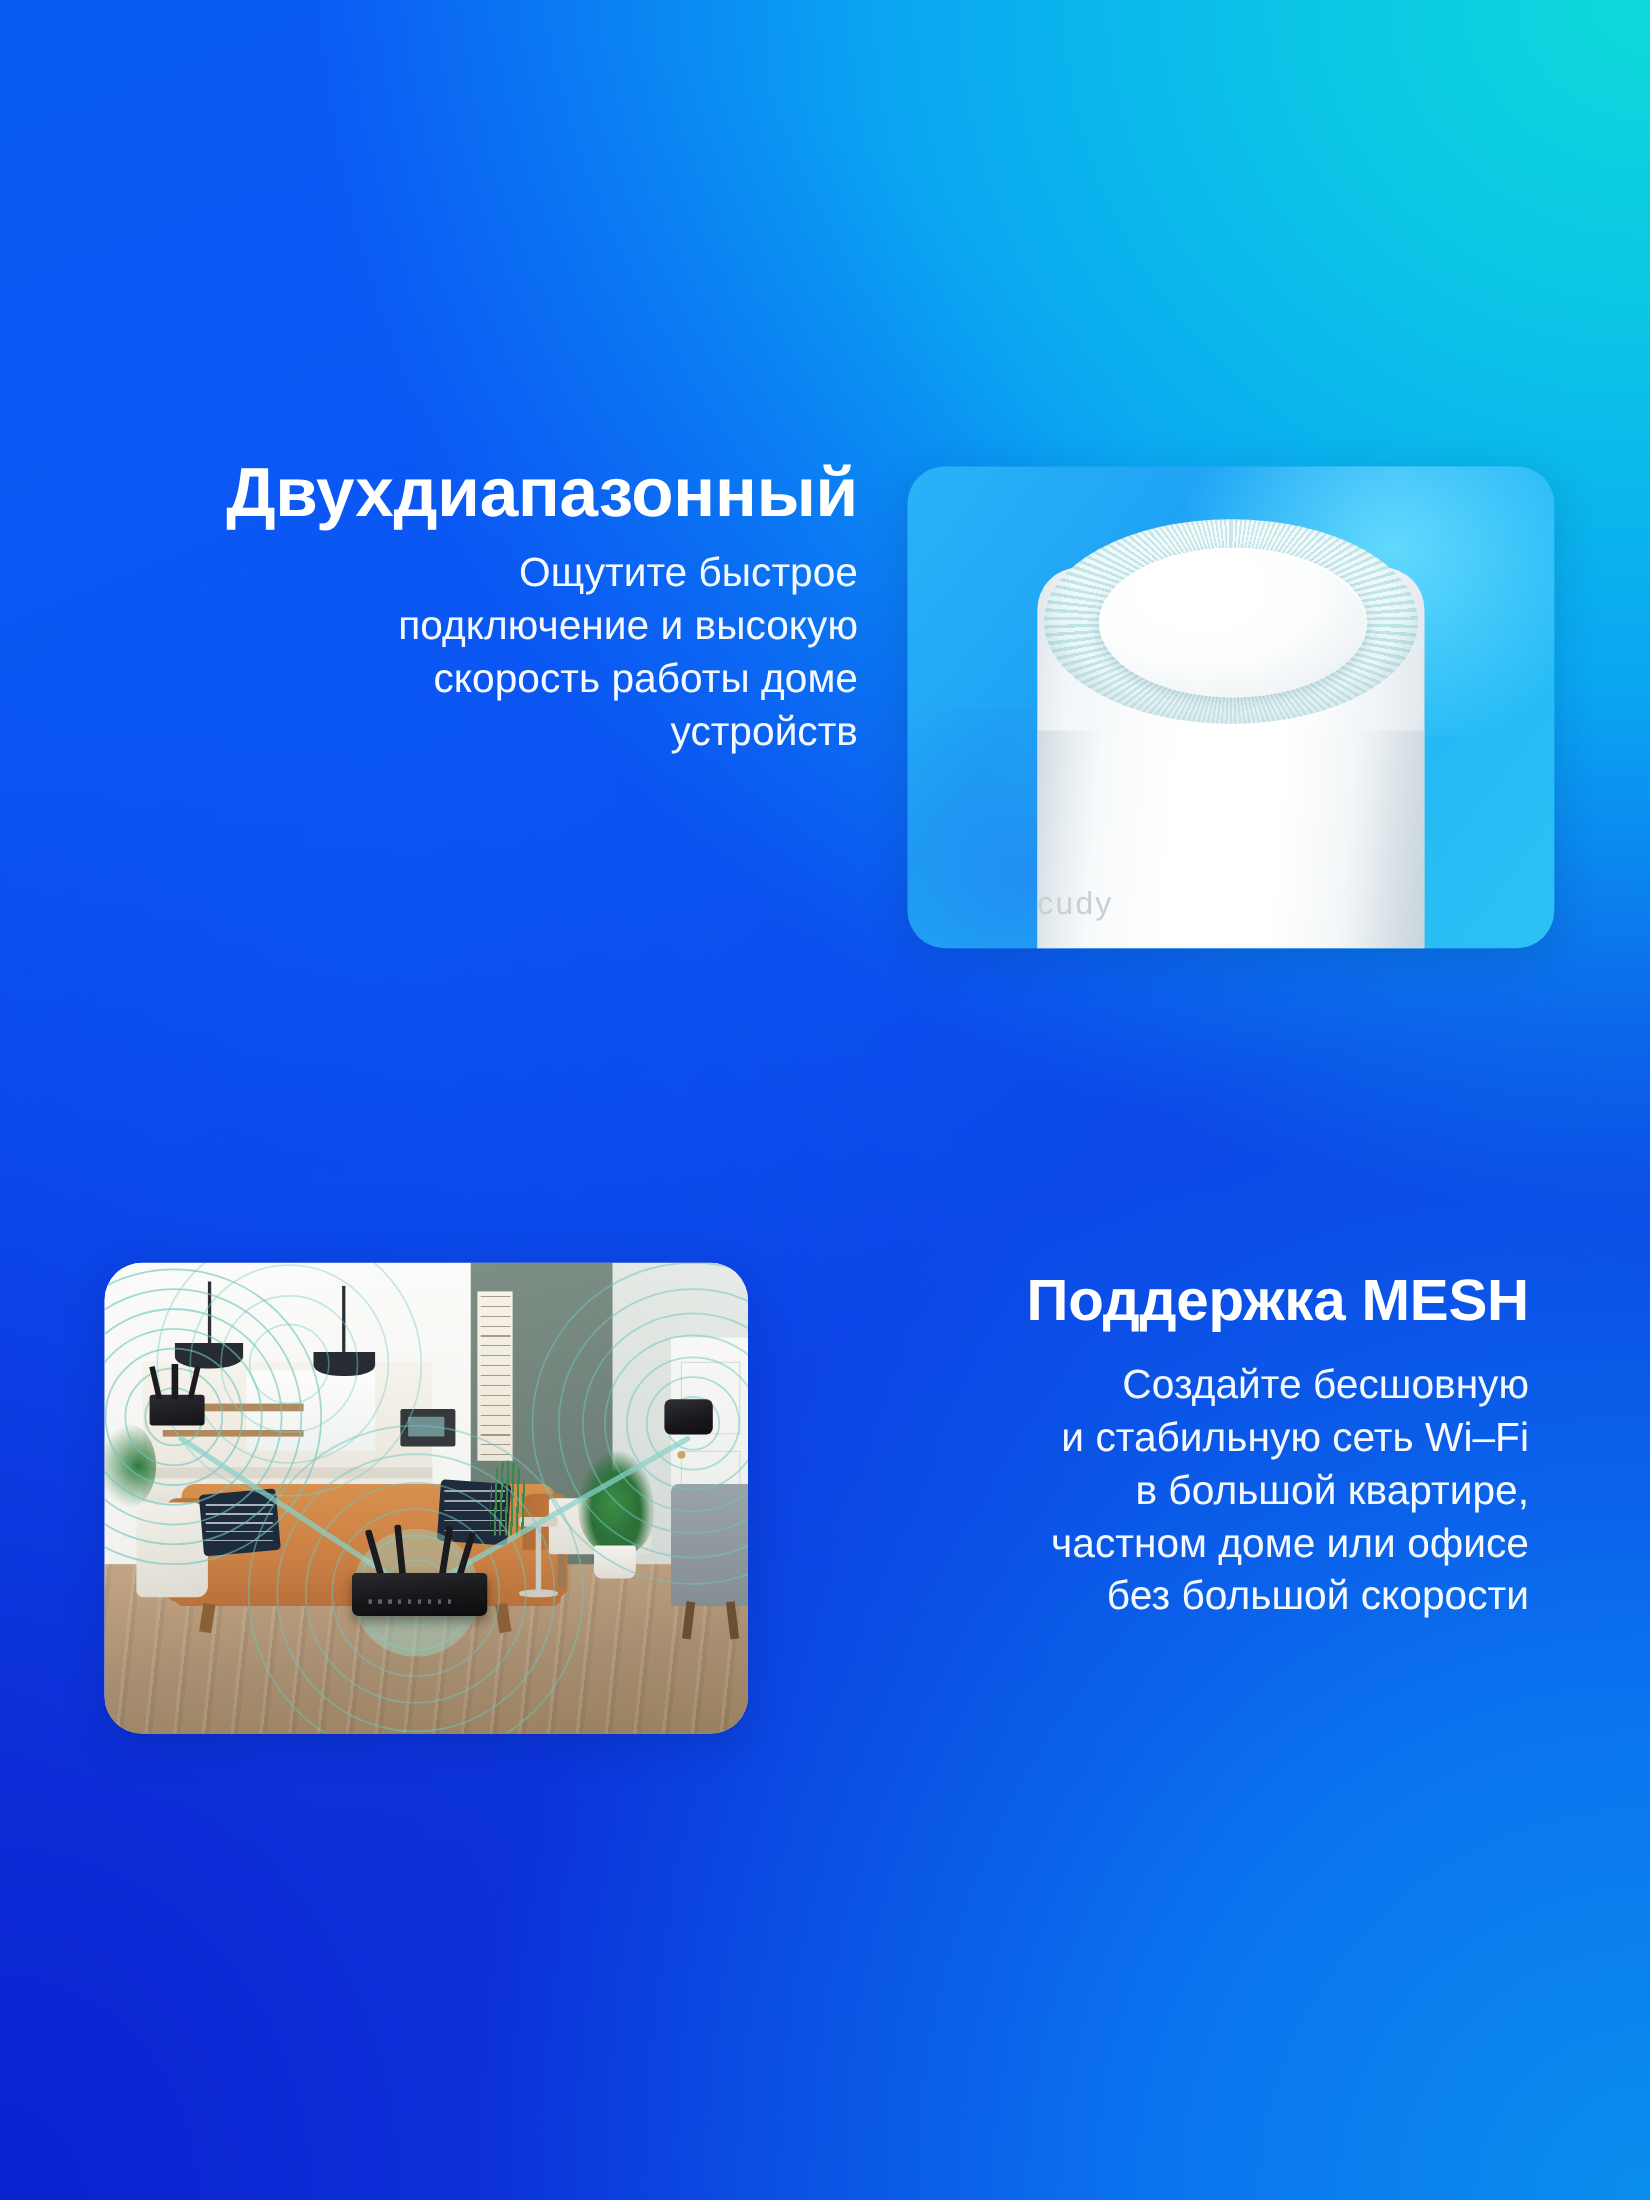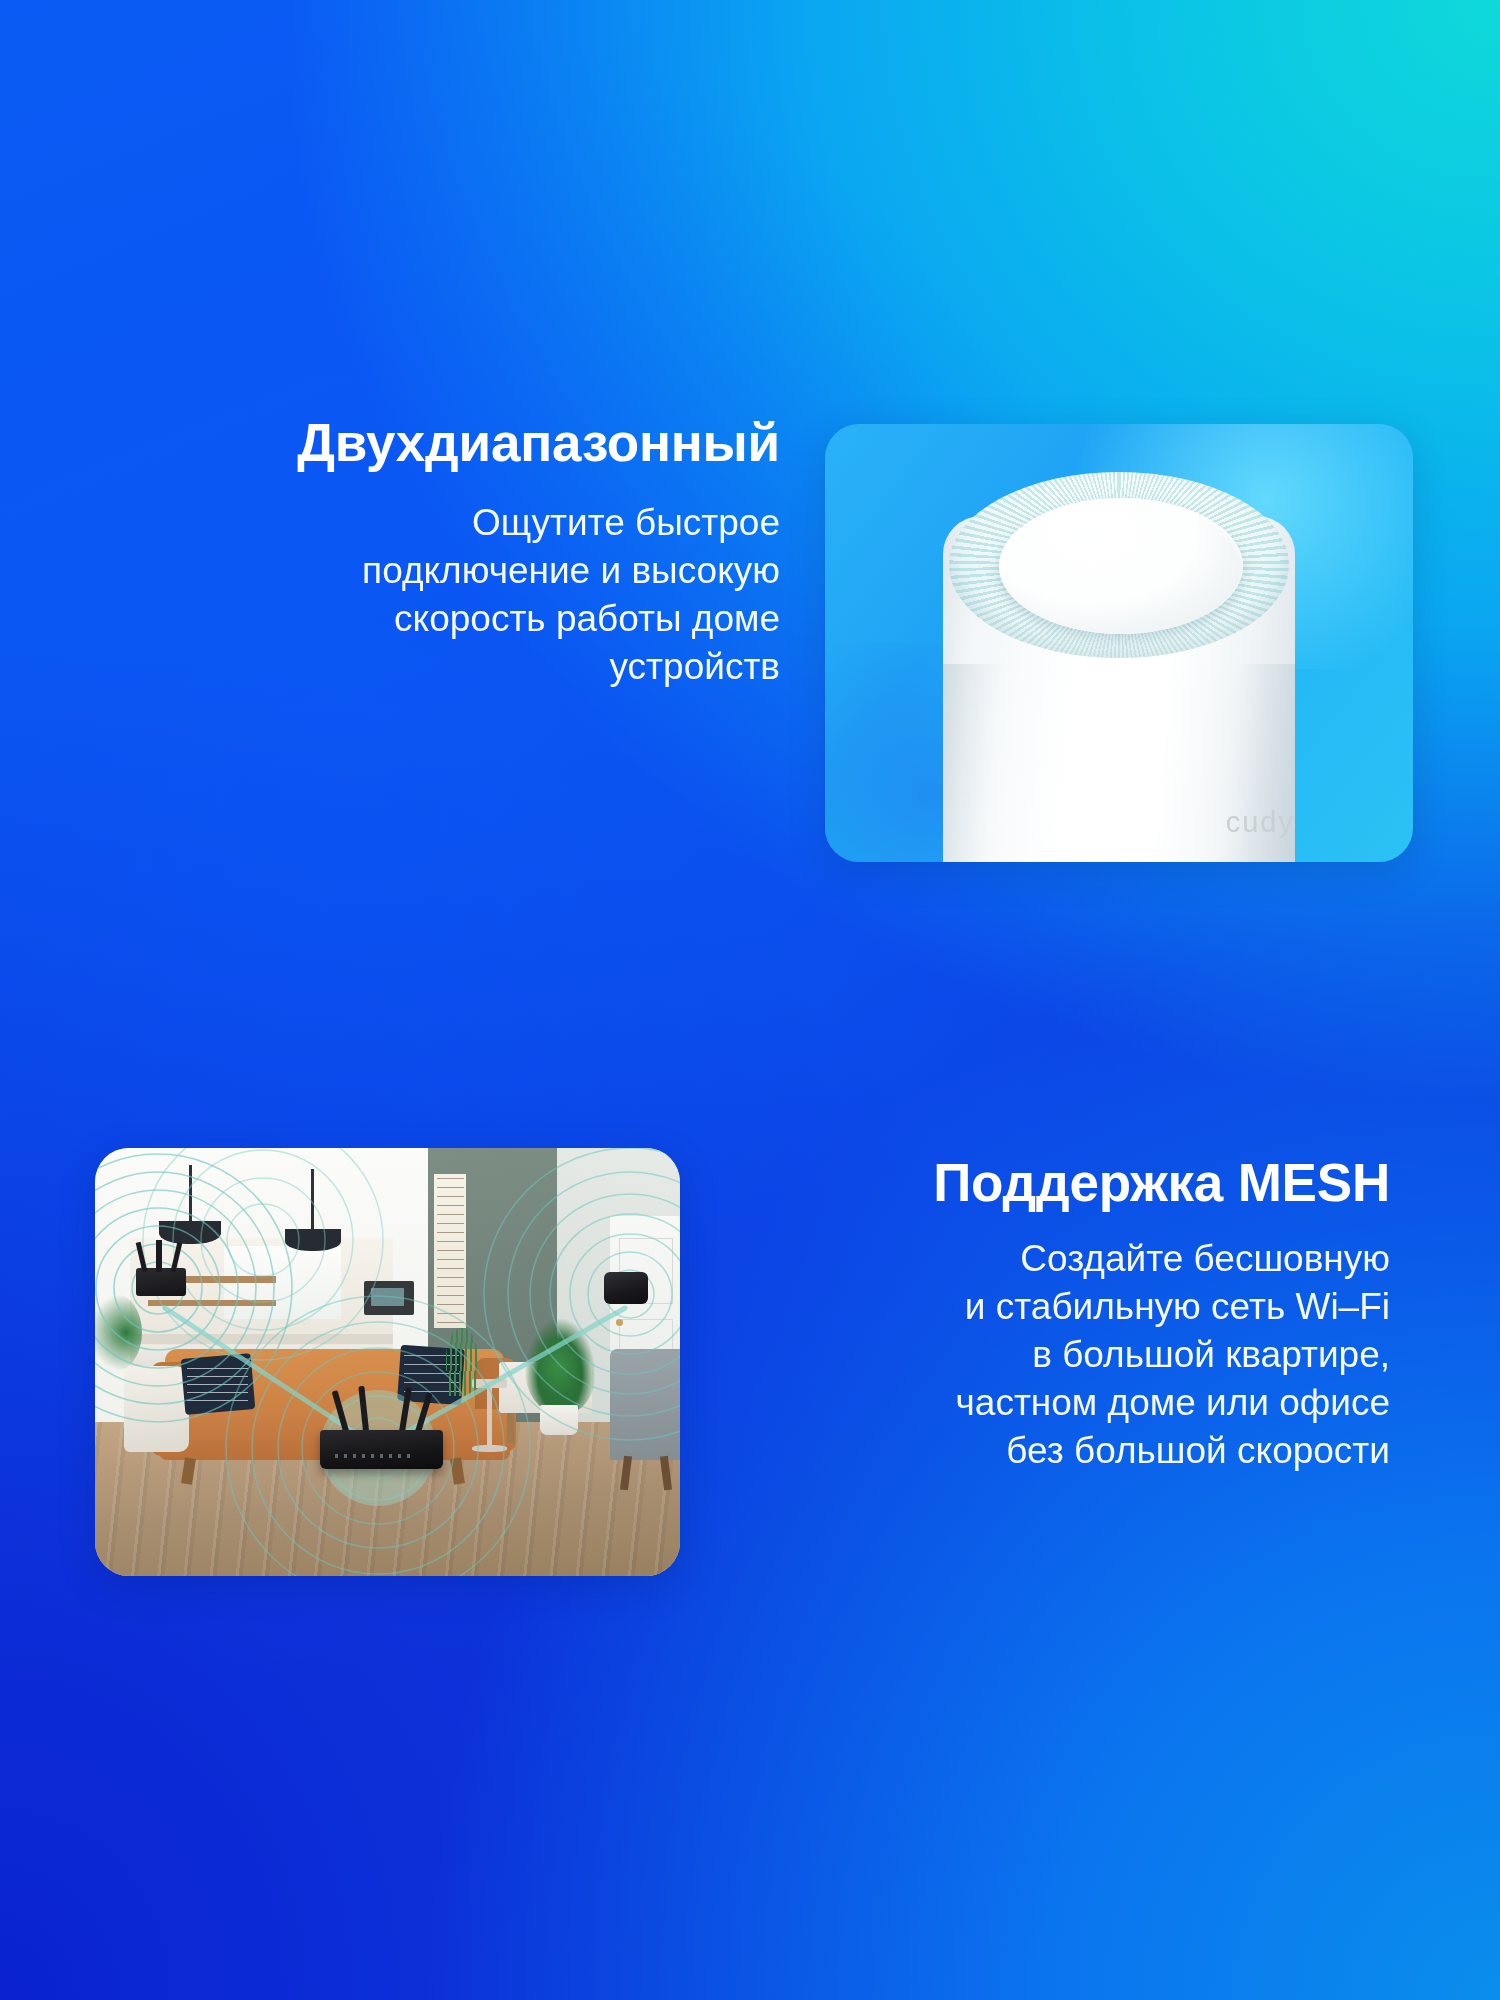--- a/index.html
+++ b/index.html
@@ -23,22 +23,22 @@
     position:absolute;inset:0;
     background:radial-gradient(80% 60% at 22% 42%, rgba(10,90,250,.55) 0%, rgba(10,90,250,0) 70%);
   }
 
   .txt-right{
     position:absolute;
     left:140px;top:415px;width:640px;
     text-align:right;color:#ffffff;
   }
   .h-title{
-    font-size:53px;font-weight:700;letter-spacing:-.2px;
-    line-height:1.05;margin:0 0 28px 0;white-space:nowrap;
+    font-size:63px;font-weight:700;letter-spacing:-.2px;
+    line-height:1.05;margin:0 0 16px 0;white-space:nowrap;
   }
   .h-body{
     font-size:37px;font-weight:400;line-height:1.30;margin:0;
     color:#f4f9ff;
   }
 
   
   .prod-card{
     position:absolute;left:825px;top:424px;
     width:588px;height:438px;border-radius:34px;overflow:hidden;
@@ -83,21 +83,21 @@
     border-radius:50%;
     background:radial-gradient(ellipse at 38% 28%,#ffffff 0%,#fdfefe 48%,#eef3f5 78%,#e2eaee 100%);
     box-shadow:0 5px 12px rgba(110,150,165,.32), inset 0 2px 4px rgba(255,255,255,.9);
   }
   .r-shade{
     position:absolute;left:0;top:210px;width:352px;height:220px;
     border-radius:0 0 8px 8px;
     background:linear-gradient(95deg,rgba(185,200,210,.48) 0%,rgba(255,255,255,0) 16%,rgba(255,255,255,0) 78%,rgba(180,196,208,.46) 100%);
   }
   .r-logo{
-    position:absolute;left:0;top:352px;width:352px;text-align:right;
+    position:absolute;left:0;top:352px;width:352px;text-align:left;
     font-size:29px;font-weight:400;letter-spacing:2px;color:#c9cfd2;
   }
 
   
   .photo-card{
     position:absolute;left:95px;top:1148px;
     width:585px;height:428px;border-radius:34px;overflow:hidden;
     box-shadow:0 10px 38px rgba(0,25,90,.20);
     background:#cfd6d2;
   }

